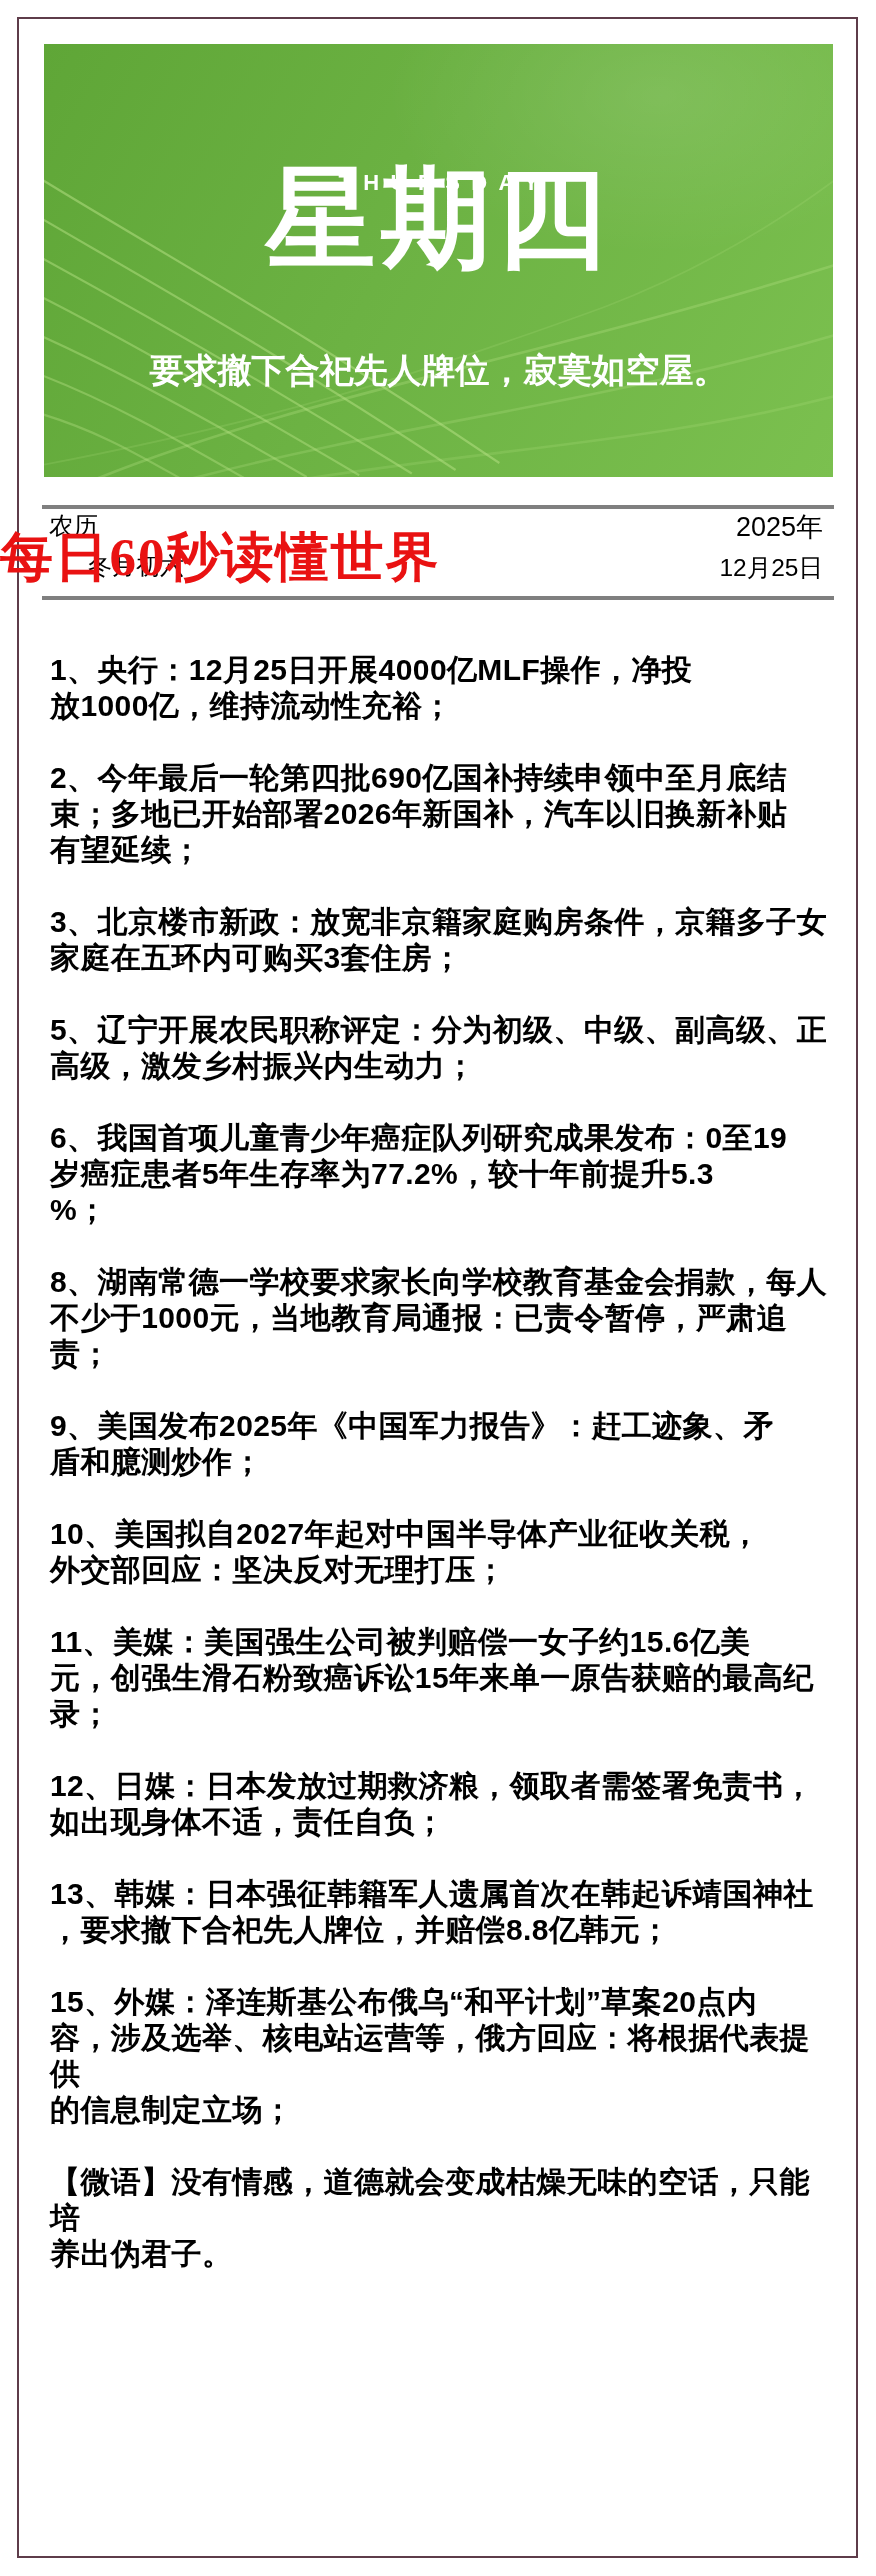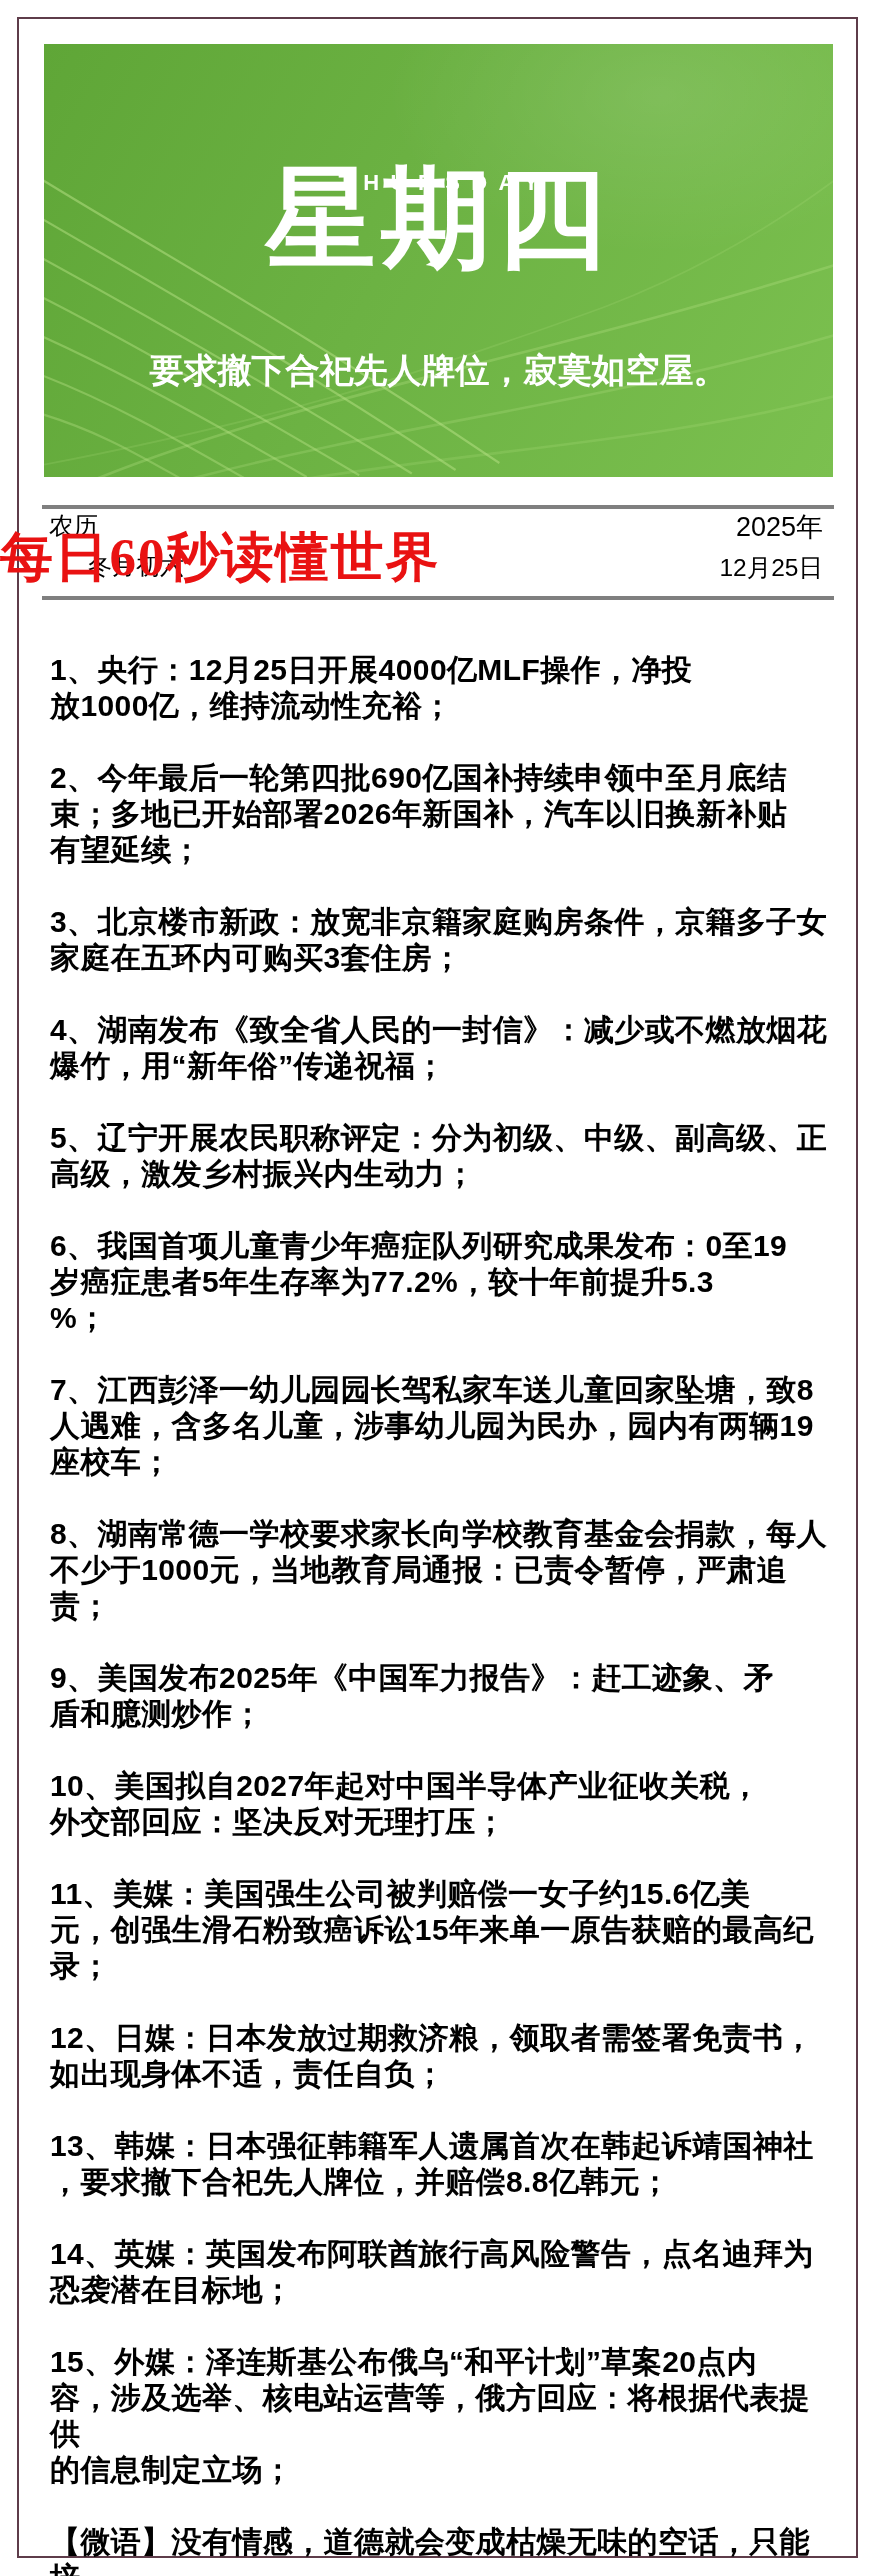--- a/index.html
+++ b/index.html
@@ -106,46 +106,39 @@
   <div class="rule rule-bottom"></div>
 
   <div class="news">
     <div class="news-item">1、央行：12月25日开展4000亿MLF操作，净投
 放1000亿，维持流动性充裕；</div>
     <div class="news-item">2、今年最后一轮第四批690亿国补持续申领中至月底结
 束；多地已开始部署2026年新国补，汽车以旧换新补贴
 有望延续；</div>
     <div class="news-item">3、北京楼市新政：放宽非京籍家庭购房条件，京籍多子女
 家庭在五环内可购买3套住房；</div>
-    <div class="news-item">4、湖南发布《致全省人民的一封信》：减少或不燃放烟花
-爆竹，用“新年俗”传递祝福；</div>
     <div class="news-item">5、辽宁开展农民职称评定：分为初级、中级、副高级、正
 高级，激发乡村振兴内生动力；</div>
     <div class="news-item">6、我国首项儿童青少年癌症队列研究成果发布：0至19
 岁癌症患者5年生存率为77.2%，较十年前提升5.3
 %；</div>
-    <div class="news-item">7、江西彭泽一幼儿园园长驾私家车送儿童回家坠塘，致8
-人遇难，含多名儿童，涉事幼儿园为民办，园内有两辆19
-座校车；</div>
     <div class="news-item">8、湖南常德一学校要求家长向学校教育基金会捐款，每人
 不少于1000元，当地教育局通报：已责令暂停，严肃追
 责；</div>
     <div class="news-item">9、美国发布2025年《中国军力报告》：赶工迹象、矛
 盾和臆测炒作；</div>
     <div class="news-item">10、美国拟自2027年起对中国半导体产业征收关税，
 外交部回应：坚决反对无理打压；</div>
     <div class="news-item">11、美媒：美国强生公司被判赔偿一女子约15.6亿美
 元，创强生滑石粉致癌诉讼15年来单一原告获赔的最高纪
 录；</div>
     <div class="news-item">12、日媒：日本发放过期救济粮，领取者需签署免责书，
 如出现身体不适，责任自负；</div>
     <div class="news-item">13、韩媒：日本强征韩籍军人遗属首次在韩起诉靖国神社
 ，要求撤下合祀先人牌位，并赔偿8.8亿韩元；</div>
-    <div class="news-item">14、英媒：英国发布阿联酋旅行高风险警告，点名迪拜为
-恐袭潜在目标地；</div>
     <div class="news-item">15、外媒：泽连斯基公布俄乌“和平计划”草案20点内
 容，涉及选举、核电站运营等，俄方回应：将根据代表提供
 的信息制定立场；</div>
     <div class="weiyu">【微语】没有情感，道德就会变成枯燥无味的空话，只能培
 养出伪君子。</div>
   </div>
 </div>
 
 
 </body></html>

